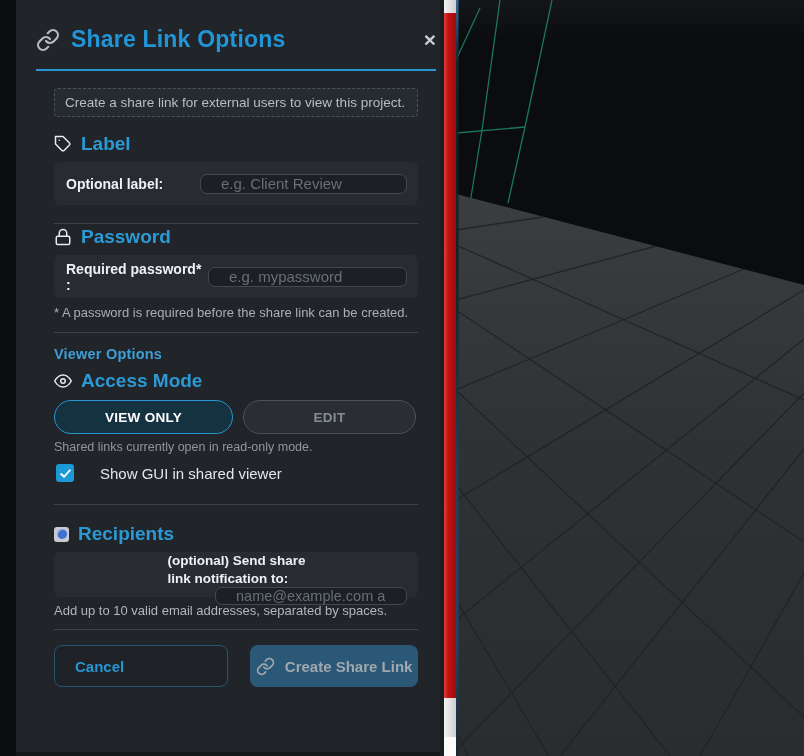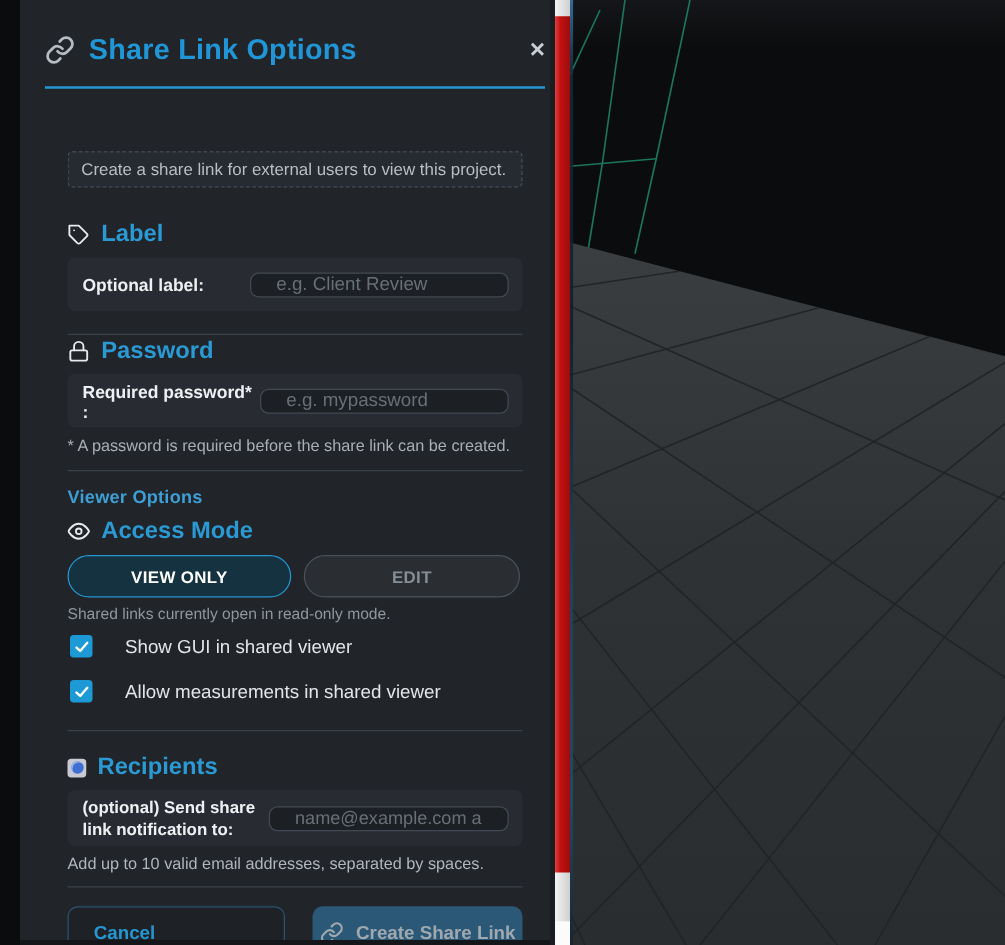--- a/index.html
+++ b/index.html
@@ -8,25 +8,25 @@
          font-family:"Liberation Sans",sans-serif;-webkit-font-smoothing:antialiased;}
 
   
   .panel{position:absolute;left:16px;top:0;width:440px;height:756px;background:#212429;overflow:hidden;}
   .header{display:flex;align-items:center;padding:26px 20px 0 20px;}
   .header .link-ic{color:#b6bcc3;width:24px;height:24px;margin-right:11px;flex:none;}
   .title{color:#2196d6;font-size:23px;font-weight:bold;letter-spacing:.2px;}
   .close{margin-left:auto;color:#c9ced4;font-size:21px;font-weight:bold;cursor:pointer;line-height:1;}
   .rule{height:2px;background:#2596d2;margin:16px 20px 0 20px;}
   .body{padding:0 38px;}
-  .desc-box{margin-top:50px;border:1px dashed #4c525a;background:#262a31;border-radius:4px;
+  .desc-box{margin-top:17px;border:1px dashed #4c525a;background:#262a31;border-radius:4px;
             color:#b8bec5;font-size:13.5px;padding:6px 10px;}
   .sec-h{display:flex;align-items:center;gap:9px;color:#2b9ad4;font-size:19px;font-weight:bold;}
   .sec-h .ic{color:#e8eaec;width:18px;height:18px;flex:none;}
-  .mt-label{margin-top:27px;text-align:center;}
+  .mt-label{margin-top:16px;text-align:center;}
   .field-box{margin-top:7px;background:#282c32;border-radius:6px;height:43px;
              display:flex;align-items:center;padding:0 11px 0 12px;}
   .field-label{color:#eef1f3;font-size:14px;font-weight:bold;}
   .field-label.two-line{font-size:13.5px;line-height:1.3;}
   .tinput{margin-left:auto;height:20px;background:#1c1f24;border:1px solid #434950;border-radius:7px;
           color:#cfd4d9;font-size:15px;padding:0 20px;outline:none;font-family:"Liberation Sans",sans-serif;}
   .tinput::placeholder{color:#686f76;}
   .divider{border-top:1px solid #3b4148;height:0;}
   .note{font-size:13px;color:#a9afb6;}
   .vo-h{margin-top:13px;color:#3e9fd6;font-size:14.5px;font-weight:bold;letter-spacing:.2px;}
@@ -135,38 +135,30 @@
       <div class="caption">Shared links currently open in read-only mode.</div>
 
       <div class="check-row first">
         <span class="cb">
           <svg viewBox="0 0 24 24" fill="none" stroke="#ffffff" stroke-width="3.5" stroke-linecap="round" stroke-linejoin="round">
               <polyline points="4,13 9.5,18 20,6"></polyline>
             </svg>
         </span>
         <span class="check-label">Show GUI in shared viewer</span>
       </div>
-      <div class="check-row second">
-        <span class="cb">
-          <svg viewBox="0 0 24 24" fill="none" stroke="#ffffff" stroke-width="3.5" stroke-linecap="round" stroke-linejoin="round">
-              <polyline points="4,13 9.5,18 20,6"></polyline>
-            </svg>
-        </span>
-        <span class="check-label">Allow measurements in shared viewer</span>
-      </div>
 
       <div class="divider div3"></div>
 
       <div class="sec-h recip-h">
         <span class="mail-ic">
             <span></span>
           </span>
         <span>Recipients</span>
       </div>
-      <div class="field-box" style="height:45px;">
+      <div class="field-box" style="height:45px;flex-direction:column;">
         <span class="field-label two-line">
           <span>(optional) Send share</span><br>
           <span>link notification to:</span>
         </span>
         <input class="tinput" style="width: 192px; font-size: 14.5px;" type="text" placeholder="name@example.com another@">
       </div>
       <div class="helper">Add up to 10 valid email addresses, separated by spaces.</div>
 
       <div class="divider div4"></div>
 

